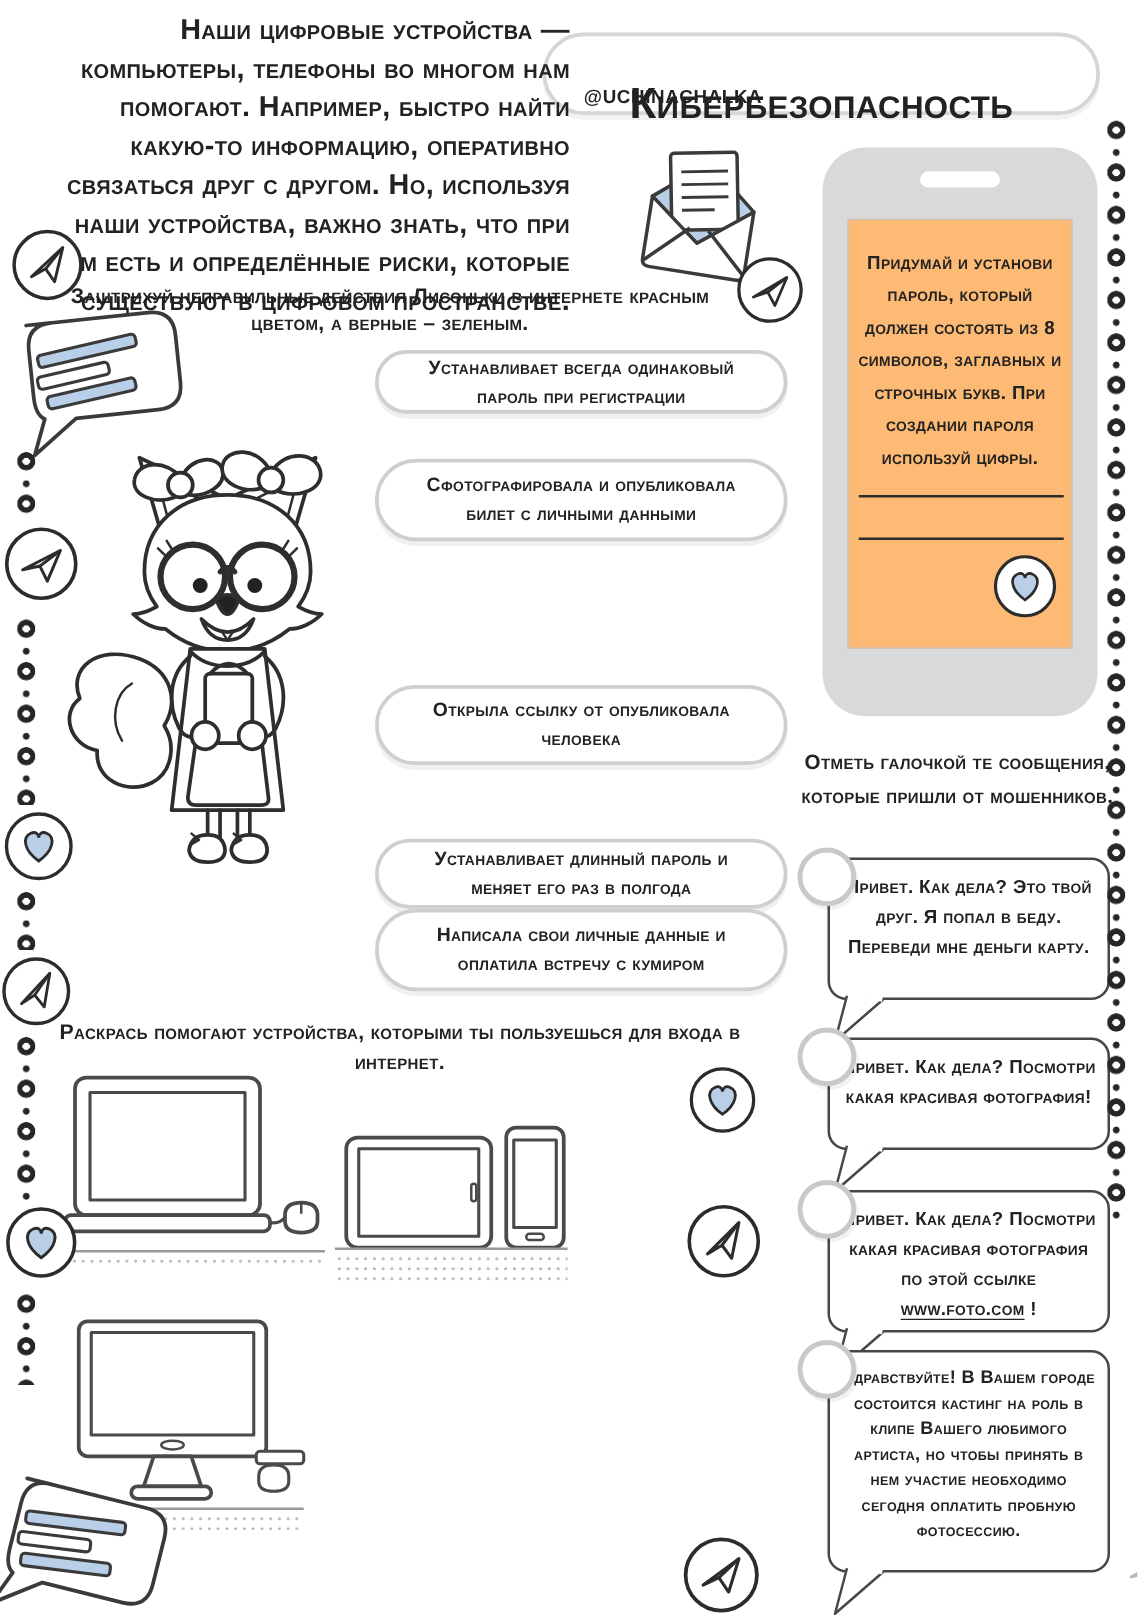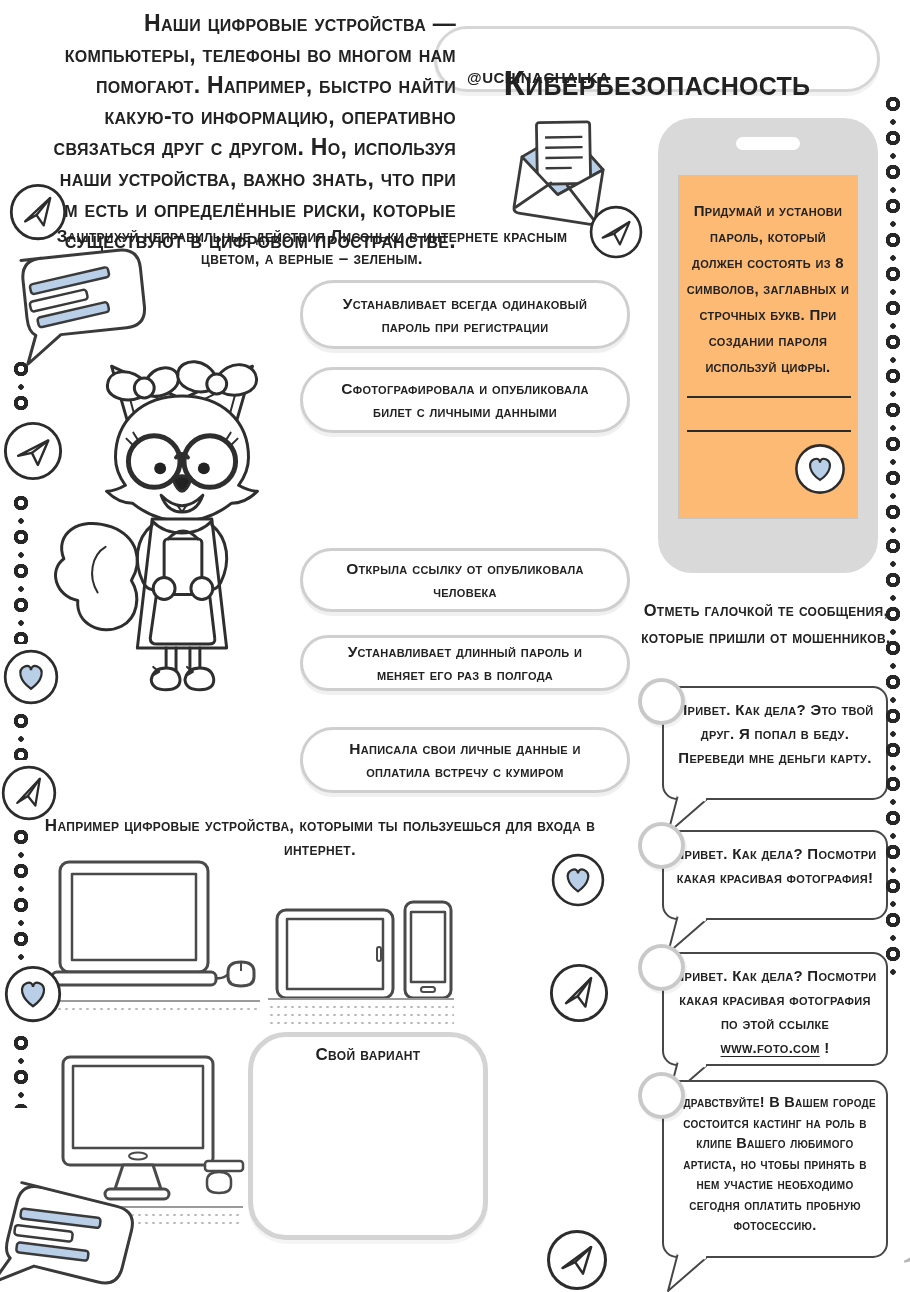--- a/index.html
+++ b/index.html
@@ -105,24 +105,24 @@
           <path d="M40 24 h40 M40 35 h40 M40 46 h40 M40 57 h28" stroke-width="2.5"></path>
         </g>
         <path d="M16 52 L60 86 L104 52 L104 106 Q104 112 98 112 L22 112 Q16 112 16 106 Z" fill="#fff"></path>
         <path d="M17 107 L52 74 M103 107 L68 74"></path>
       </g>
     </svg>
   </div>
 
   <div class="abs instr1 hand">Заштрихуй неправильные действия Лисоньки в интернете красным цветом, а верные – зеленым.</div>
 
-  <div class="pill hand" style="top:280px; height:69px;">Устанавливает всегда одинаковый пароль при регистрации</div>
+  <div class="pill hand" style="top:280px; height:51px;">Устанавливает всегда одинаковый пароль при регистрации</div>
   <div class="pill hand" style="top:367px; height:66px;">Сфотографировала и опубликовала билет с личными данными</div>
   <div class="pill hand" style="top:548px; height:64px;">Открыла ссылку от опубликовала человека</div>
-  <div class="pill hand" style="top:635px; height:56px;">Устанавливает длинный пароль и меняет его раз в полгода</div>
+  <div class="pill hand" style="top:671px; height:56px;">Устанавливает длинный пароль и меняет его раз в полгода</div>
   <div class="pill hand" style="top:727px; height:66px;">Написала свои личные данные и оплатила встречу с кумиром</div>
 
   <div class="abs" style="left:48px; top:338px;">
     <svg width="268" height="368" viewBox="0 0 270 370">
       <g fill="#fff" stroke="#2e2e2e" stroke-width="3" stroke-linejoin="round" stroke-linecap="round">
 
         <path d="M64 190 C30 178 6 198 16 222 C0 234 8 260 30 264 C28 288 54 300 74 290 C90 282 94 260 84 244 C96 224 90 200 64 190 Z"></path>
         <path d="M58 210 C44 218 40 240 50 256" fill="none" stroke-width="2"></path>
 
         <path d="M86 104 L64 28 L128 58 Z"></path>
@@ -220,21 +220,21 @@
 
   <div class="msg msg4 hand" style="top:1080px; height:178px;">
     <div class="msg-check"></div>
     <span>Здравствуйте! В Вашем городе состоится кастинг на роль в клипе Вашего любимого артиста, но чтобы принять в нем участие необходимо сегодня оплатить пробную фотосессию.</span>
     <svg class="tail" width="42" height="42" viewBox="0 0 42 42">
         <path d="M12 2 L2 40 L40 7 Z" fill="#fff" stroke="#474747" stroke-width="2" stroke-linejoin="round"></path>
         <path d="M11 1 L40 6" stroke="#fff" stroke-width="5"></path>
       </svg>
   </div>
 
-  <div class="abs instr3 hand">Например цифровые устройства, которыми ты пользуешься для входа в интернет.</div>
+  <div class="abs instr3 hand">Раскрась помогают устройства, которыми ты пользуешься для входа в интернет.</div>
 
   <div class="abs" style="left:50px; top:858px;">
     <svg width="212" height="142" viewBox="0 0 212 142">
       <g fill="#fff" stroke="#4a4a4a" stroke-width="3" stroke-linejoin="round">
         <rect x="10" y="4" width="148" height="110" rx="9"></rect>
         <rect x="22" y="16" width="124" height="86" stroke-width="2.5"></rect>
         <rect x="2" y="114" width="164" height="13" rx="5"></rect>
         <path d="M166 120 C178 122 178 112 188 110" fill="none" stroke-width="2.5"></path>
         <path d="M178 114 q0 -10 13 -10 q13 0 13 10 l0 5 q0 9 -13 9 q-13 0 -13 -9 Z"></path>
         <path d="M191 104 v9" stroke-width="2"></path>
@@ -265,23 +265,20 @@
         <ellipse cx="83" cy="103" rx="9" ry="3.5" stroke-width="2"></ellipse>
         <path d="M68 112 L98 112 L106 136 L60 136 Z"></path>
         <rect x="50" y="136" width="64" height="10" rx="5"></rect>
         <rect x="150" y="108" width="38" height="10" rx="3" stroke-width="2.5"></rect>
         <path d="M152 128 q0 -9 12 -9 q12 0 12 9 l0 4 q0 8 -12 8 q-12 0 -12 -8 Z" stroke-width="2.5"></path>
       </g>
     </svg>
   </div>
   <div class="ground" style="left:45px; top:1206px; width:198px; height:18px;"></div>
 
-  <div class="abs custom-box">
-    <div class="custom-label hand">Свой вариант</div>
-  </div>
 
   <div class="icon-circle" style="left:8px; top:182px;">
     <svg width="60" height="60" viewBox="0 0 64 64">
         <circle cx="32" cy="32" r="28.5" fill="#fff" stroke="#2c2c2c" stroke-width="3"></circle>
         <g transform="rotate(-8 32 32)">
           <path d="M17 40 L47 19 L36 47 L30 35 Z" fill="#fff" stroke="#2c2c2c" stroke-width="2.5" stroke-linejoin="round"></path>
           <path d="M30 35 L47 19" stroke="#2c2c2c" stroke-width="2.5"></path>
         </g>
       </svg>
   </div>

